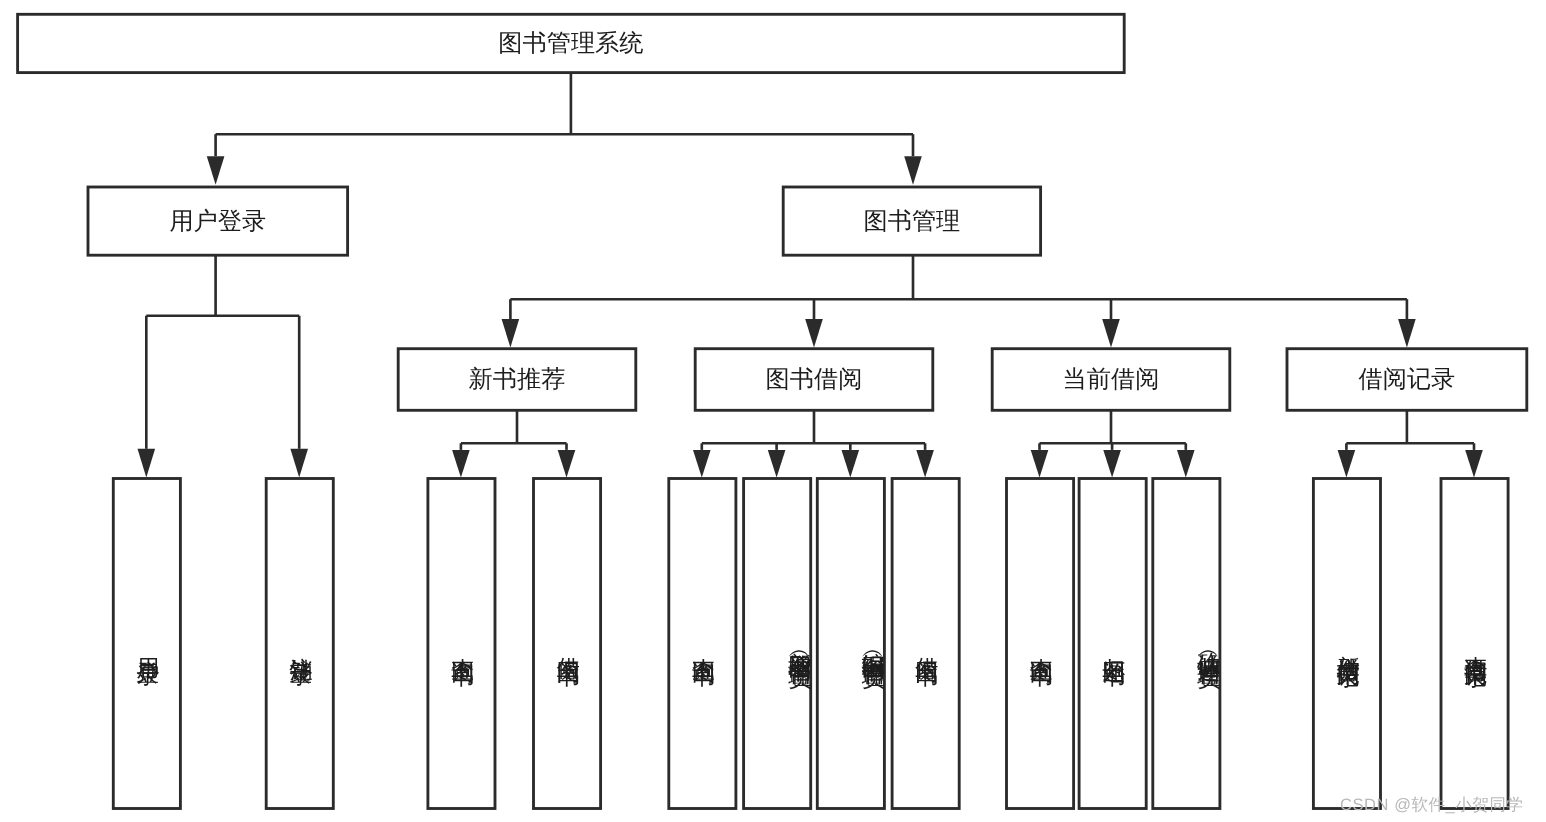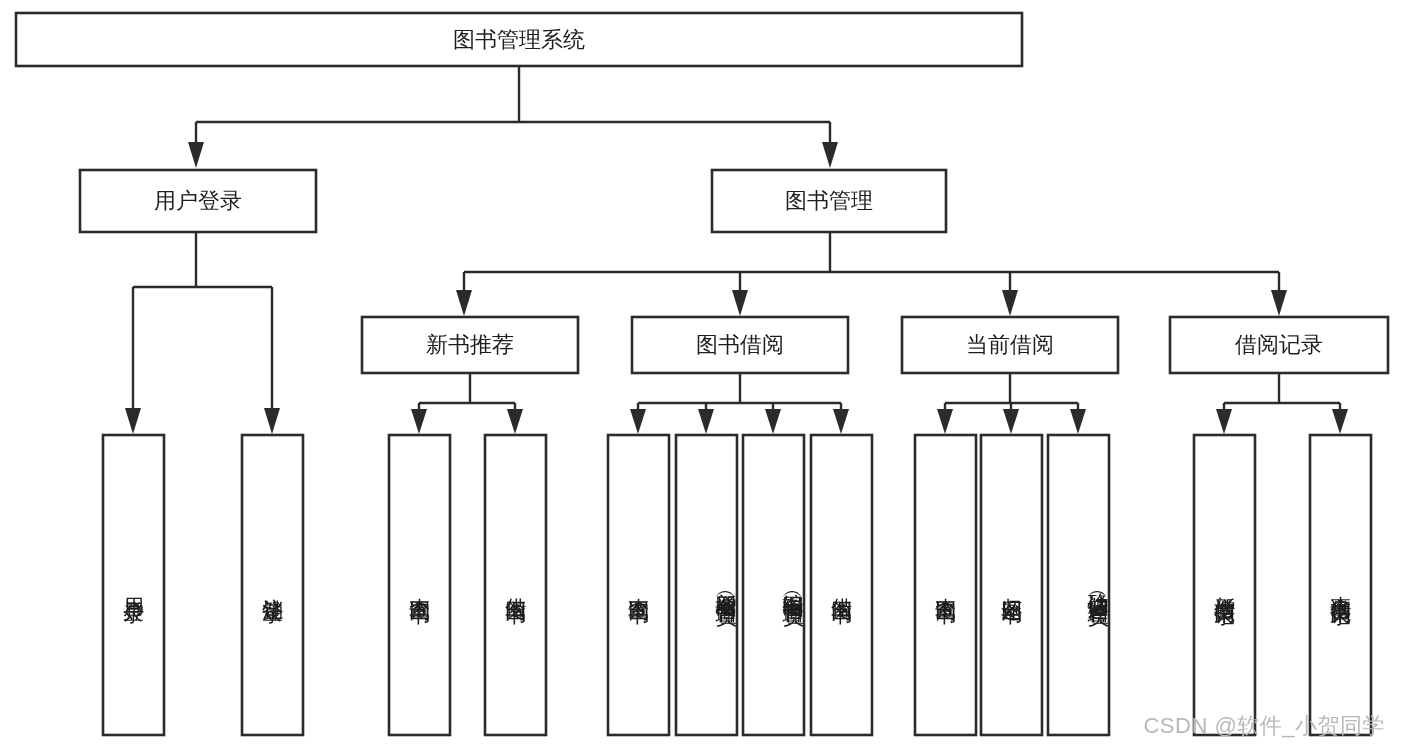--- a/index.html
+++ b/index.html
@@ -64,21 +64,21 @@
     justify-content: center;
     text-align: center;
     white-space: nowrap;
     pointer-events: none;
   }
   .watermark {
     position: absolute;
     right: 14px;
     bottom: 6px;
     font-family: "Liberation Sans", "DejaVu Sans", sans-serif;
-    font-size: 22px;
+    font-size: 15px;
     color: #b8b8b8;
     letter-spacing: 0.5px;
     white-space: nowrap;
     margin-left: 16px;
   }
 </style>
 </head>
 <body>
 
 <div id="diagram-root">

